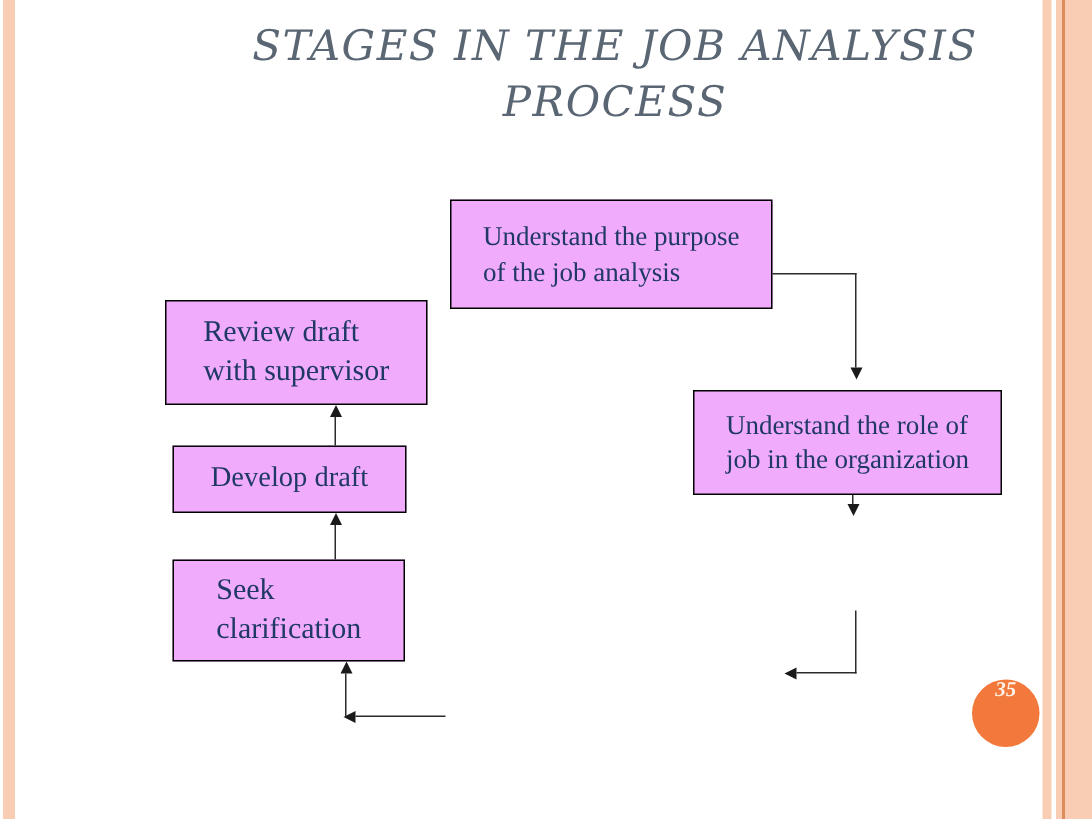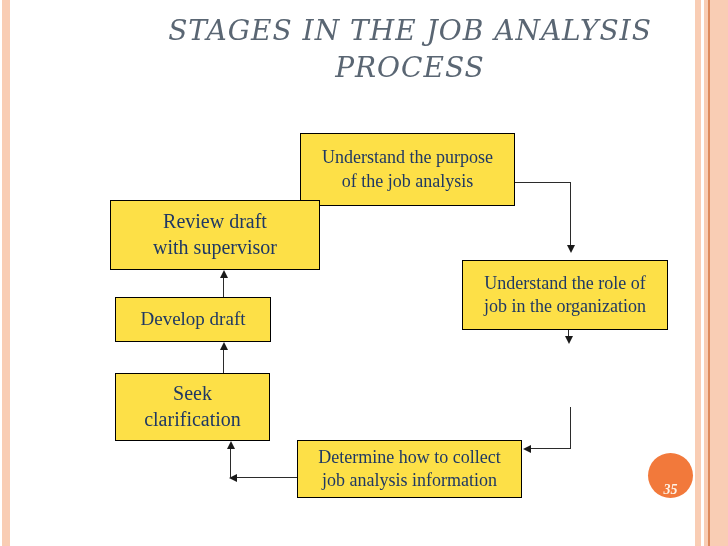--- a/index.html
+++ b/index.html
@@ -35,55 +35,55 @@
     line-height: 37px;
     letter-spacing: 1px;
     color: #5a6673;
     white-space: pre-line;
   }
 
   
   .node {
     position: absolute;
     border: 1.5px solid #000000;
-    background: #fde047;
+    background: #f0abfc;
     color: #1f3864;
     display: flex;
     align-items: center;
     justify-content: center;
-    text-align: center;
+    text-align: left;
     white-space: pre-line;
     box-sizing: border-box;
     line-height: 1.28;
   }
   #node-understand-purpose { left: 300px; top: 133px; width: 215px; height: 73px; font-size: 18px; }
   #node-understand-role    { left: 462px; top: 260px; width: 206px; height: 70px; font-size: 18px; }
   #node-benchmark-position { left: 508px; top: 344px; width: 165px; height: 63px; font-size: 20px; }
   #node-determine-collect  { left: 297px; top: 440px; width: 225px; height: 58px; font-size: 18px; }
-  #node-review-draft       { left: 110px; top: 200px; width: 210px; height: 70px; font-size: 20px; }
+  #node-review-draft       { left: 110px; top: 200px; width: 175px; height: 70px; font-size: 20px; }
   #node-develop-draft      { left: 115px; top: 297px; width: 156px; height: 45px; font-size: 19px; }
   #node-seek-clarification { left: 115px; top: 373px; width: 155px; height: 68px; font-size: 20px; }
 
   
   .hline { position: absolute; height: 0; border-top: 1.5px solid #2b2b2b; }
   .vline { position: absolute; width: 0; border-left: 1.5px solid #2b2b2b; }
   .arrow { position: absolute; width: 0; height: 0; }
   .arrow.down { border-left: 4px solid transparent; border-right: 4px solid transparent; border-top: 8px solid #1a1a1a; }
   .arrow.up   { border-left: 4px solid transparent; border-right: 4px solid transparent; border-bottom: 8px solid #1a1a1a; }
   .arrow.left { border-top: 4px solid transparent; border-bottom: 4px solid transparent; border-right: 8px solid #1a1a1a; }
 
   
   #page-badge {
     position: absolute;
     left: 648px; top: 453px;
     width: 45px; height: 45px;
     border-radius: 50%;
     background: #f2793b;
     display: flex;
-    align-items: flex-end;
+    align-items: flex-start;
     justify-content: center;
     color: #fdf3e7;
     font-family: "Liberation Serif", serif;
     font-style: italic;
     font-weight: bold;
     font-size: 14px;
   }
 </style>
 </head>
 <body>
@@ -96,22 +96,20 @@
   <div id="stripe-r3" class="stripe orange"></div>
   <div id="stripe-r4" class="stripe peach"></div>
 
   <div id="title">STAGES IN THE JOB ANALYSIS
 PROCESS</div>
 
   <div id="node-understand-purpose" class="node">Understand the purpose
 of the job analysis</div>
   <div id="node-understand-role" class="node">Understand the role of
 job in the organization</div>
-  <div id="node-determine-collect" class="node">Determine how to collect
-job analysis information</div>
   <div id="node-develop-draft" class="node">Develop draft</div>
   <div id="node-seek-clarification" class="node">Seek
 clarification</div>
   <div id="node-review-draft" class="node">Review draft
 with supervisor</div>
 
   <div class="hline" style="left:515px; top:182px; width:56px;"></div>
   <div class="vline" style="left:570px; top:182px; height:63px;"></div>
   <div class="arrow down" style="left:567px; top:245px;"></div>
 

